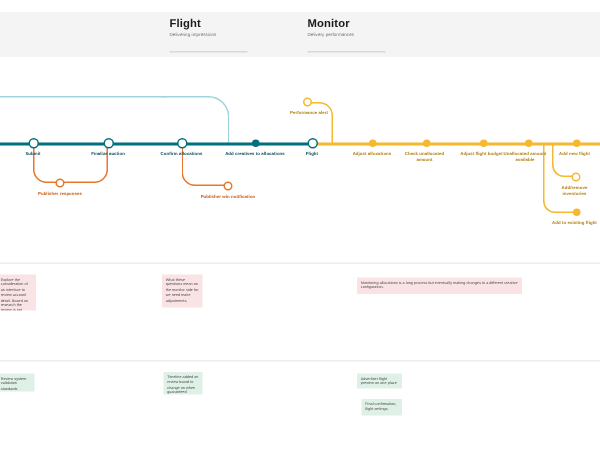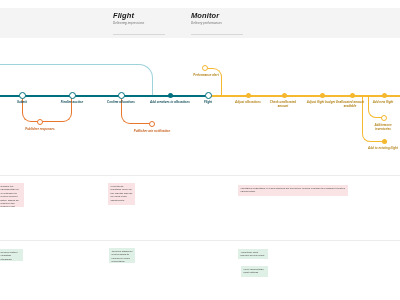--- a/index.html
+++ b/index.html
@@ -2,21 +2,21 @@
 <html><head>
 <meta charset="utf-8">
 <style>
   html,body{margin:0;padding:0;}
   body{
     width:400px;height:300px;overflow:hidden;
     background:#ffffff;
     font-family:"Liberation Sans", sans-serif;
     -webkit-font-smoothing:antialiased;
   }
-  .board{position:relative;width:400px;height:248px;font-style:italic;}
+  .board{position:relative;width:400px;height:248px;}
 
   
   .header-band{
     position:absolute;left:0;top:8px;width:400px;height:30px;
     background:#f4f4f4;
   }
   .phase{position:absolute;top:12px;}
   .phase-title{
     font-size:7.5px;font-weight:bold;color:#1b1b1b;letter-spacing:.1px;
     line-height:8px;
@@ -101,21 +101,21 @@
 <div class="board">
 
   <div class="header-band"></div>
 
   <div class="phase" style="left:113px;">
     <div class="phase-title">Flight</div>
     <div class="phase-sub">Delivering impressions</div>
     <div class="phase-rule" style="width:52px;"></div>
   </div>
 
-  <div class="phase" style="left:191px;">
+  <div class="phase" style="left:205px;">
     <div class="phase-title">Monitor</div>
     <div class="phase-sub">Delivery performances</div>
     <div class="phase-rule" style="width:52px;"></div>
   </div>
 
   <div class="rail rail-light"></div>
   <div class="rail rail-light-curve"></div>
 
   <div class="rail rail-main-teal"></div>
   <div class="rail rail-main-yellow"></div>

